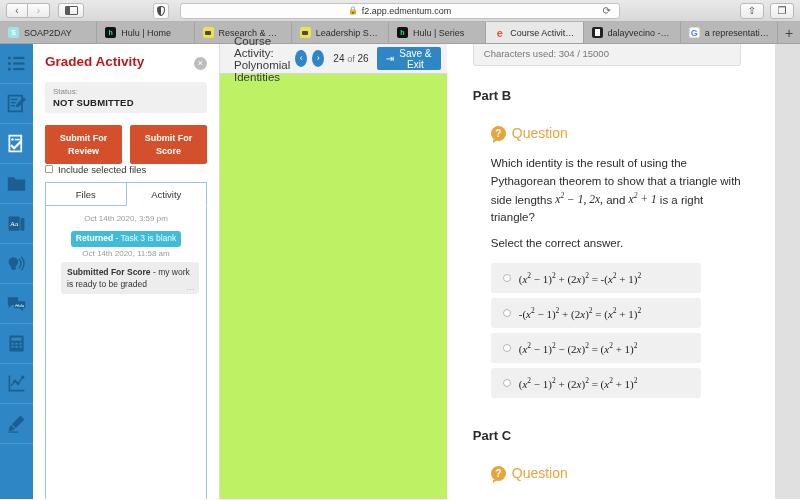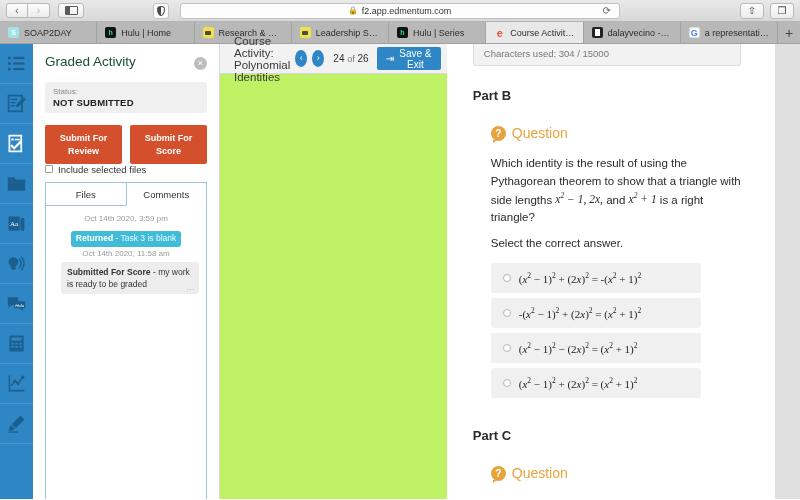--- a/index.html
+++ b/index.html
@@ -164,21 +164,21 @@
     width: 186px; flex: 0 0 186px;
     background: #ffffff;
     padding: 10px 12px 0 12px;
     position: relative;
     overflow: hidden;
   }
   .sb-header {
     display: flex; align-items: flex-start; justify-content: space-between;
     margin-bottom: 12px;
   }
-  .sb-title { font-size: 13.5px; color: #14532d; font-weight: 400; }
+  .sb-title { font-size: 13.5px; color: #b91c1c; font-weight: 700; }
   .close-x {
     width: 13px; height: 13px; border-radius: 50%;
     background: #bdbdbd; color: #fff;
     font-size: 9px; line-height: 13px; text-align: center;
     margin-top: 3px;
   }
   .status-box {
     background: #f0f0f0;
     border-radius: 3px;
     padding: 5px 8px;
@@ -565,21 +565,21 @@
       <button class="sub-btn">Submit For Score</button>
     </div>
 
     <div class="incl-row">
       <span class="cbox"></span>
       <span class="incl-label">Include selected files</span>
     </div>
 
     <div class="tabs-wrap">
       <div class="fc-tab files inactive">Files</div>
-      <div class="fc-tab selected">Comments</div>
+      <div class="fc-tab selected">Activity</div>
     </div>
 
     <div class="comments-body">
       <div class="cmt-time">Oct 14th 2020, 3:59 pm</div>
       <div style="text-align:center">
         <span class="cmt-pill"><b>Returned</b><span> - </span><span>Task 3 is blank</span></span>
       </div>
       <div class="cmt-time">Oct 14th 2020, 11:58 am</div>
       <div class="cmt-bubble">
         <b>Submitted For Score</b><span> - </span><span>my work is ready to be graded</span>

